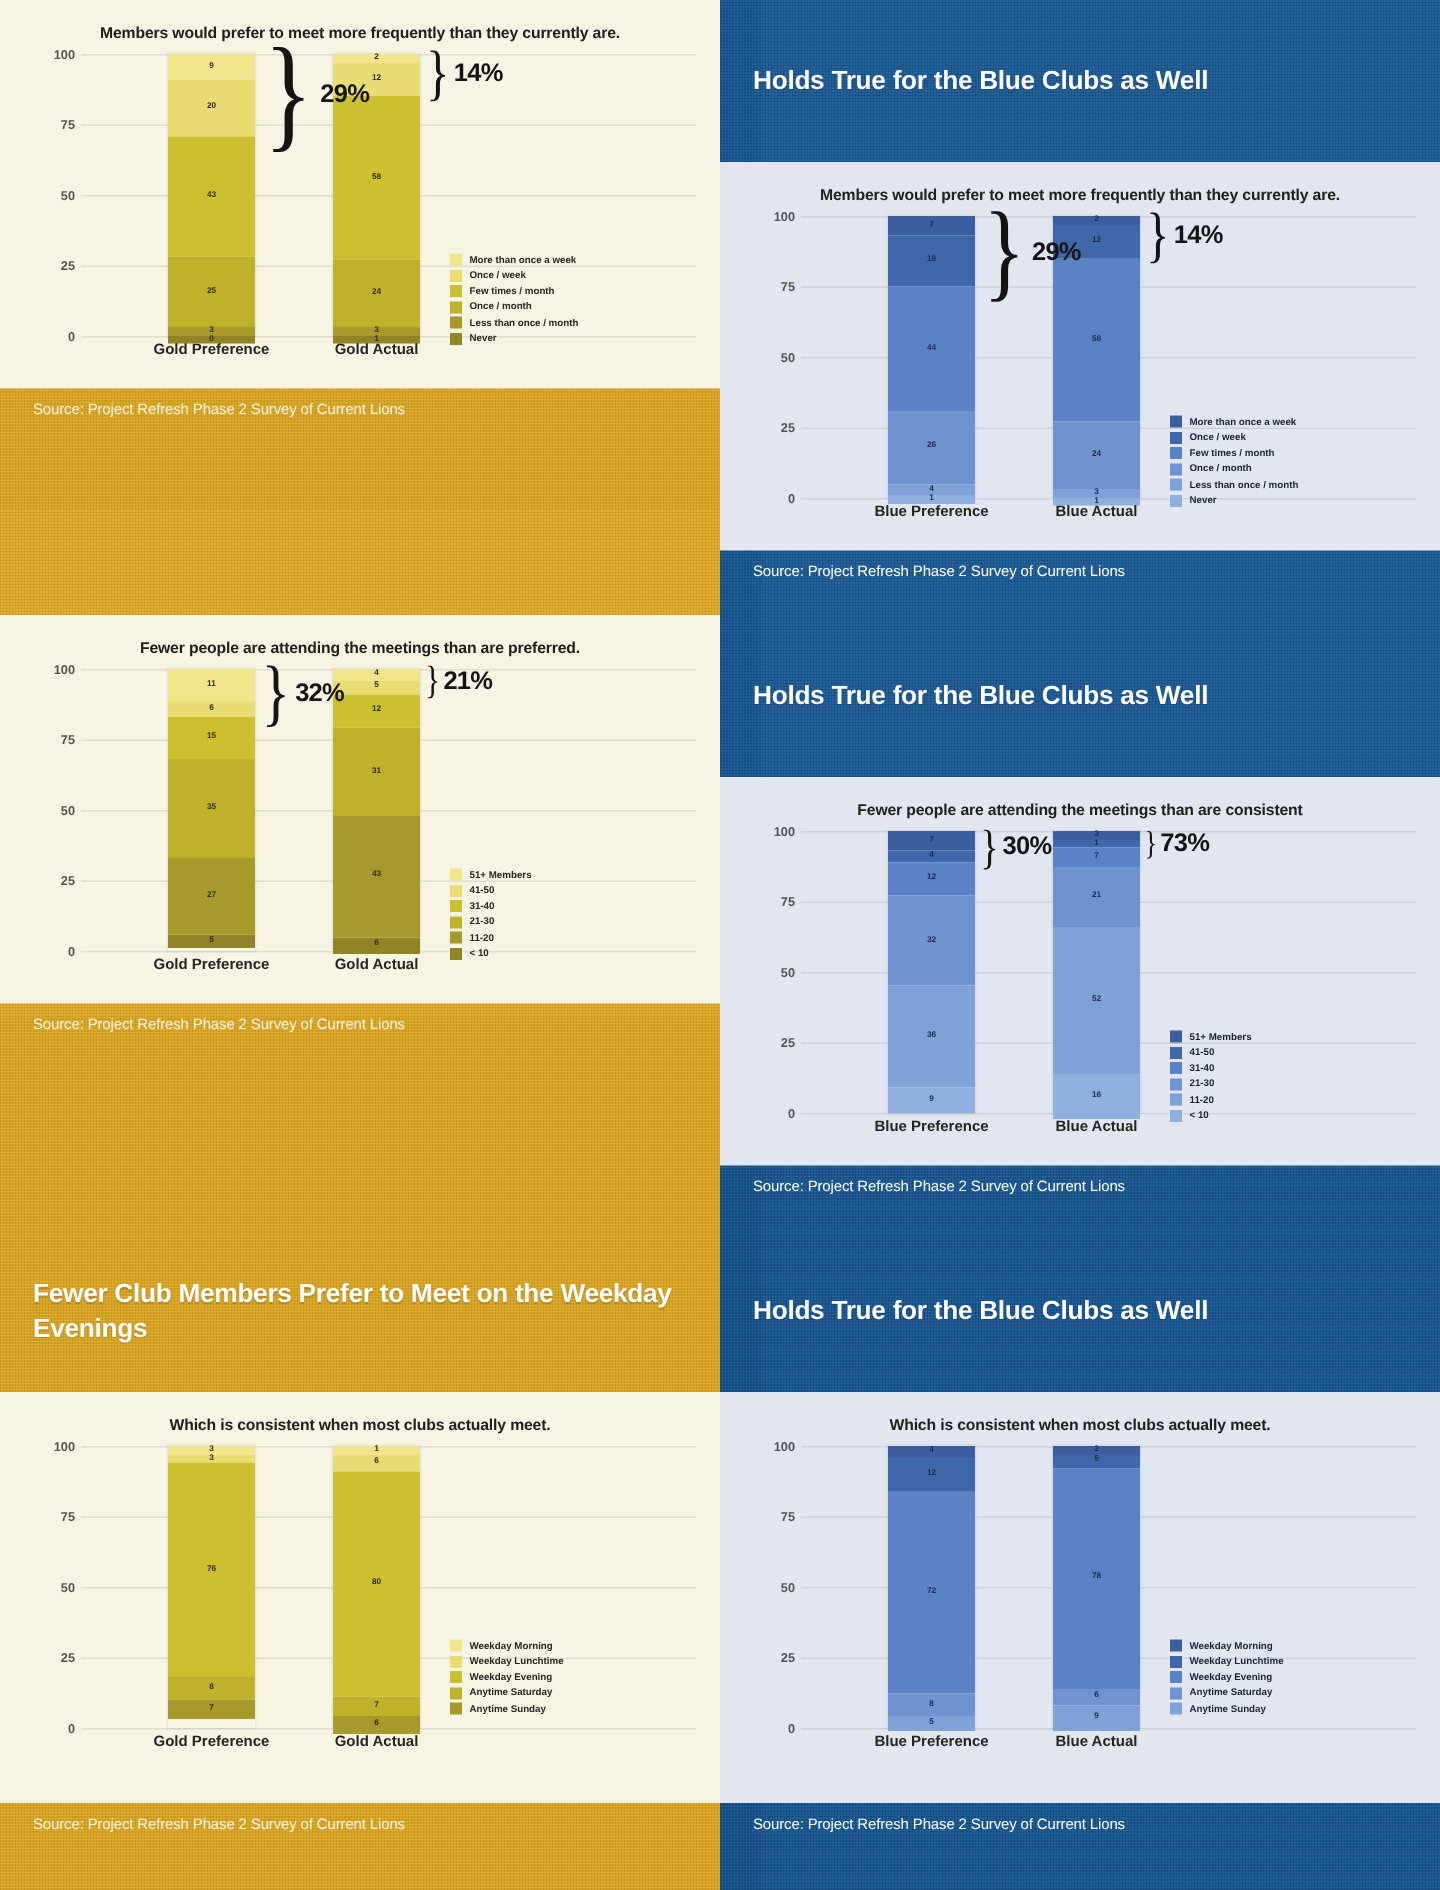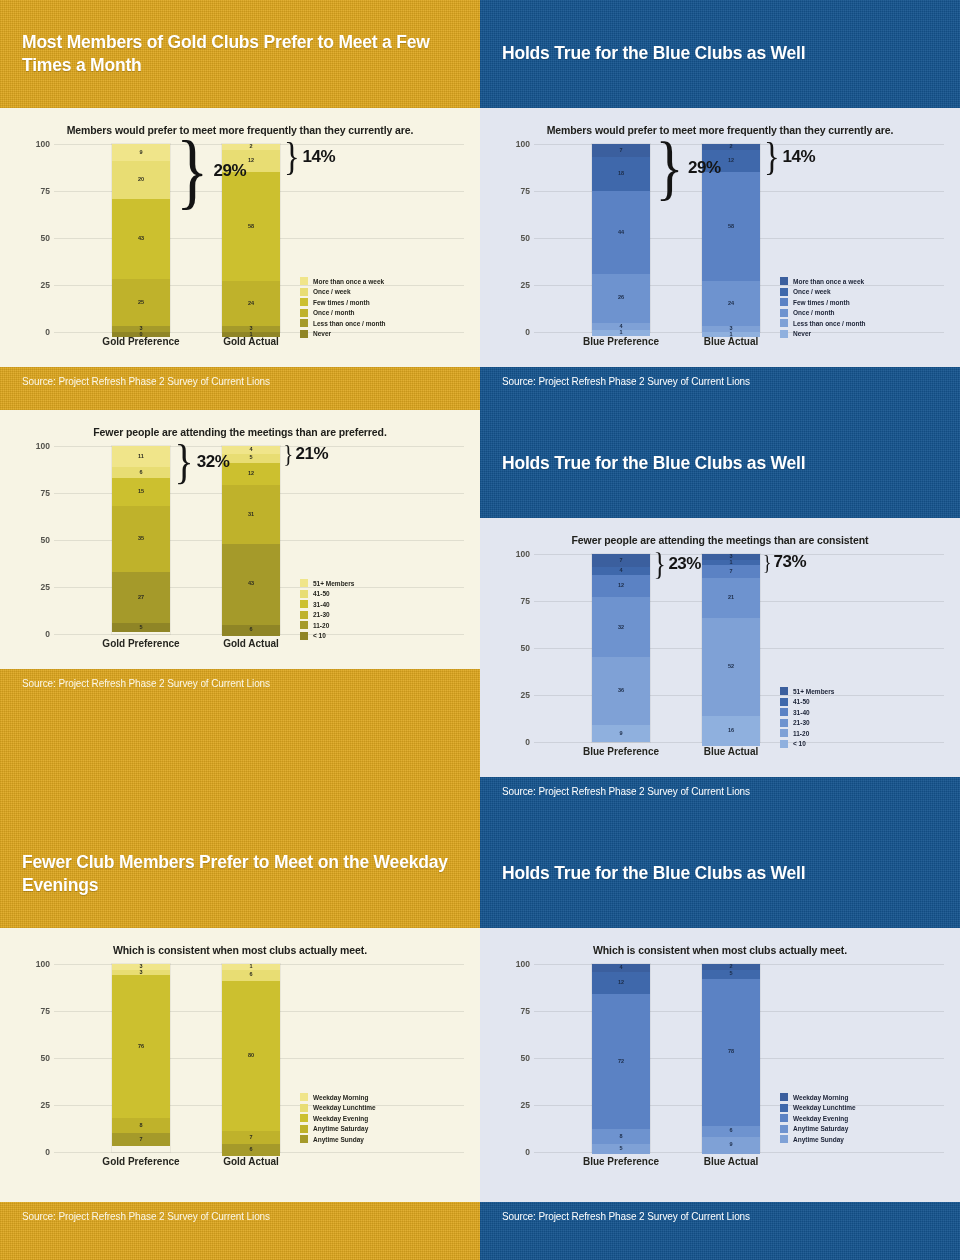--- a/index.html
+++ b/index.html
@@ -151,23 +151,20 @@
 </style>
 </head>
 <body>
 
 <div class="page">
   <div class="bg-gold"></div>
   <div class="bg-blue"></div>
   <div id="sections-root">
       <div class="section sec1">
         <div class="half gold">
-          <div class="band gold" style="height: 108px;">
-            <div class="head-title">Most Members of Gold Clubs Prefer to Meet a Few Times a Month</div>
-          </div>
           <div class="panel gold" style="height: 259px;">
             <div class="panel-sub">Members would prefer to meet more frequently than they currently are.</div>
             <div class="plot">
               <div class="gridline" style="top: 188px;"></div>
               <div class="ytick" style="top: 188px;">0</div>
               <div class="gridline" style="top: 141px;"></div>
               <div class="ytick" style="top: 141px;">25</div>
               <div class="gridline" style="top: 94px;"></div>
               <div class="ytick" style="top: 94px;">50</div>
               <div class="gridline" style="top: 47px;"></div>
@@ -526,21 +523,21 @@
                       <span>52</span>
                     </div>
                     <div class="seg" style="flex: 0 0 30.08px; background: rgb(143, 176, 222);">
                       <span>16</span>
                     </div>
                   </div>
                 </div>
                 <div class="xlabel" style="left: 142px;">Blue Actual</div>
                 <div class="callout" style="left: 118px; top: 0px; height: 20.68px;">
                   <div class="brace" style="font-size: 32.054px;">}</div>
-                  <div class="pct">23%</div>
+                  <div class="pct">30%</div>
                 </div>
                 <div class="callout" style="left: 228px; top: 0px; height: 16px;">
                   <div class="brace" style="font-size: 22px;">}</div>
                   <div class="pct">73%</div>
                 </div>
               </div>
               <div class="legend" style="left: 300px; top: 132px;">
                 <div class="legend-row">
                   <div class="swatch" style="background: rgb(59, 95, 158);"></div>
                   <span>51+ Members</span>

